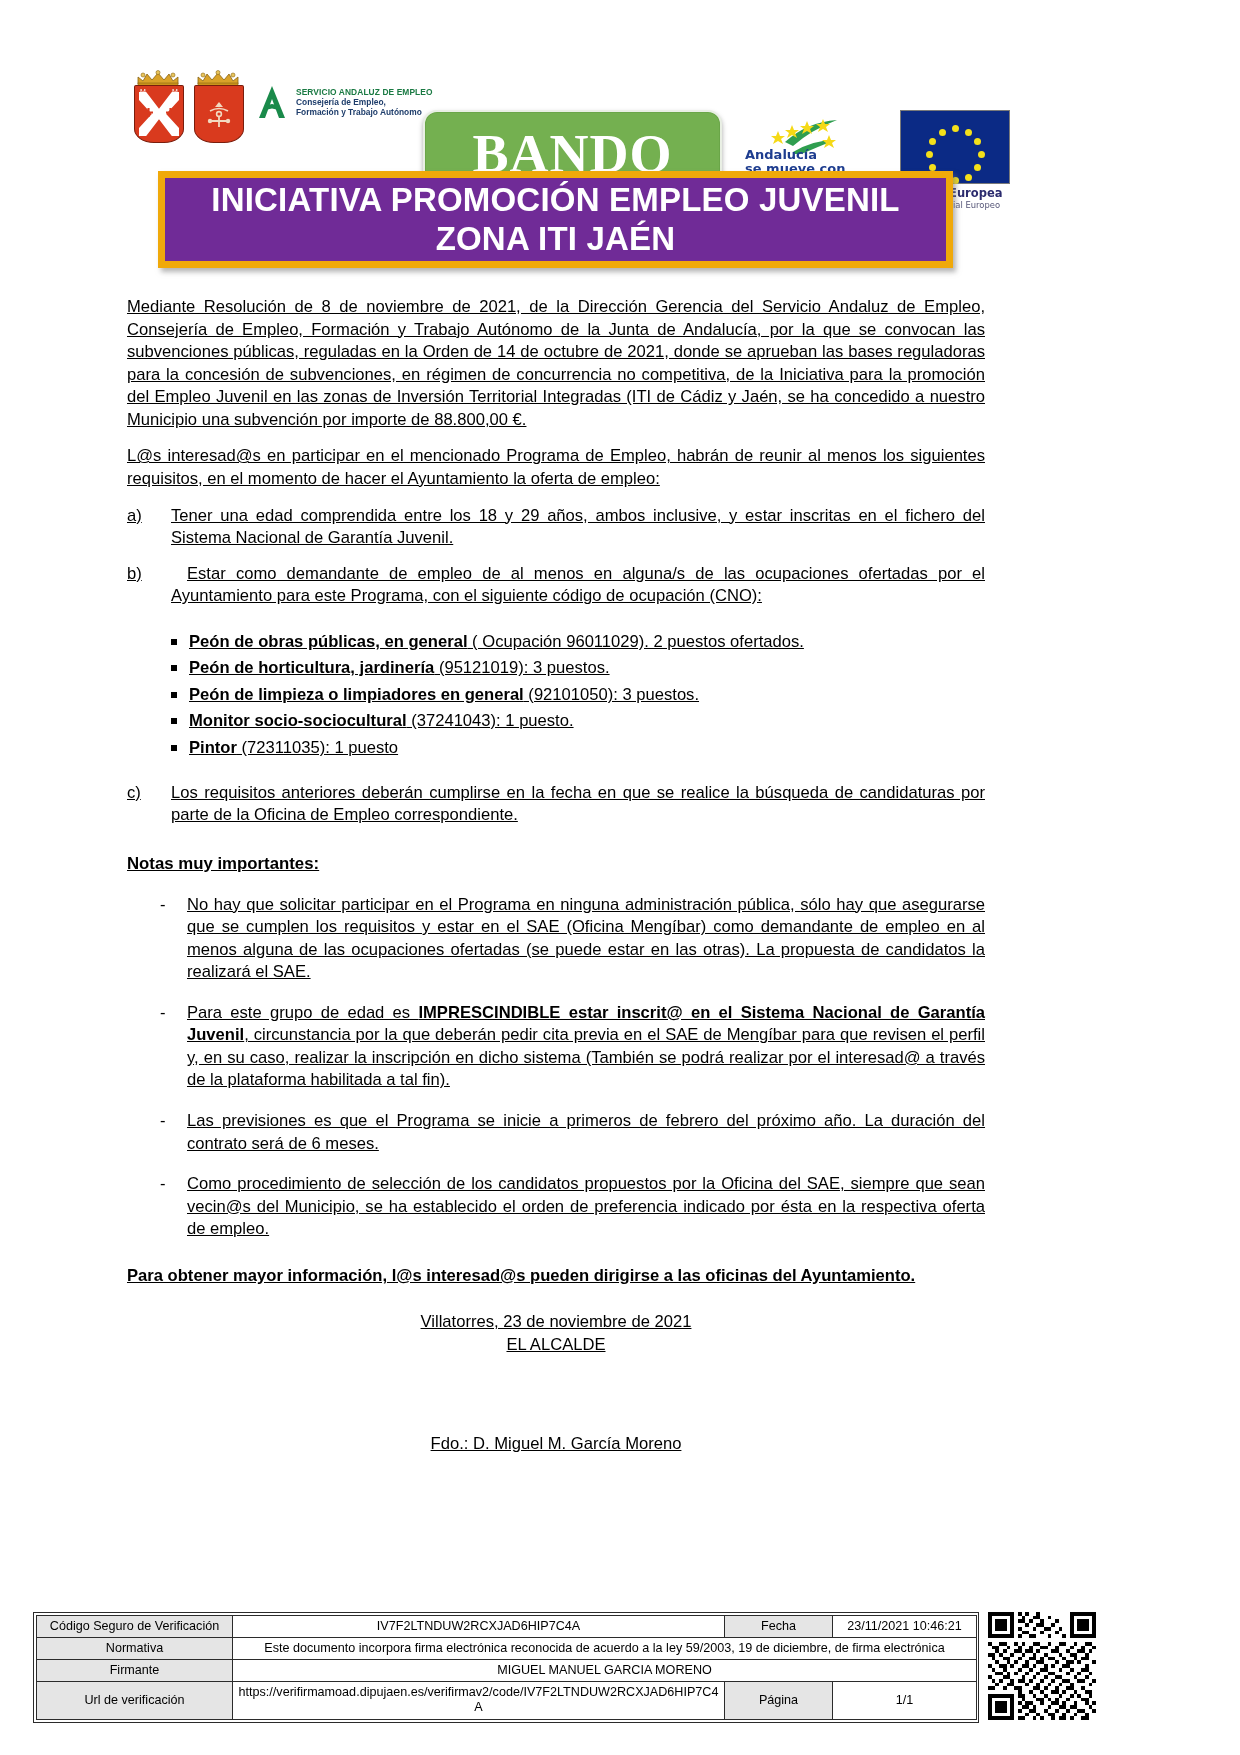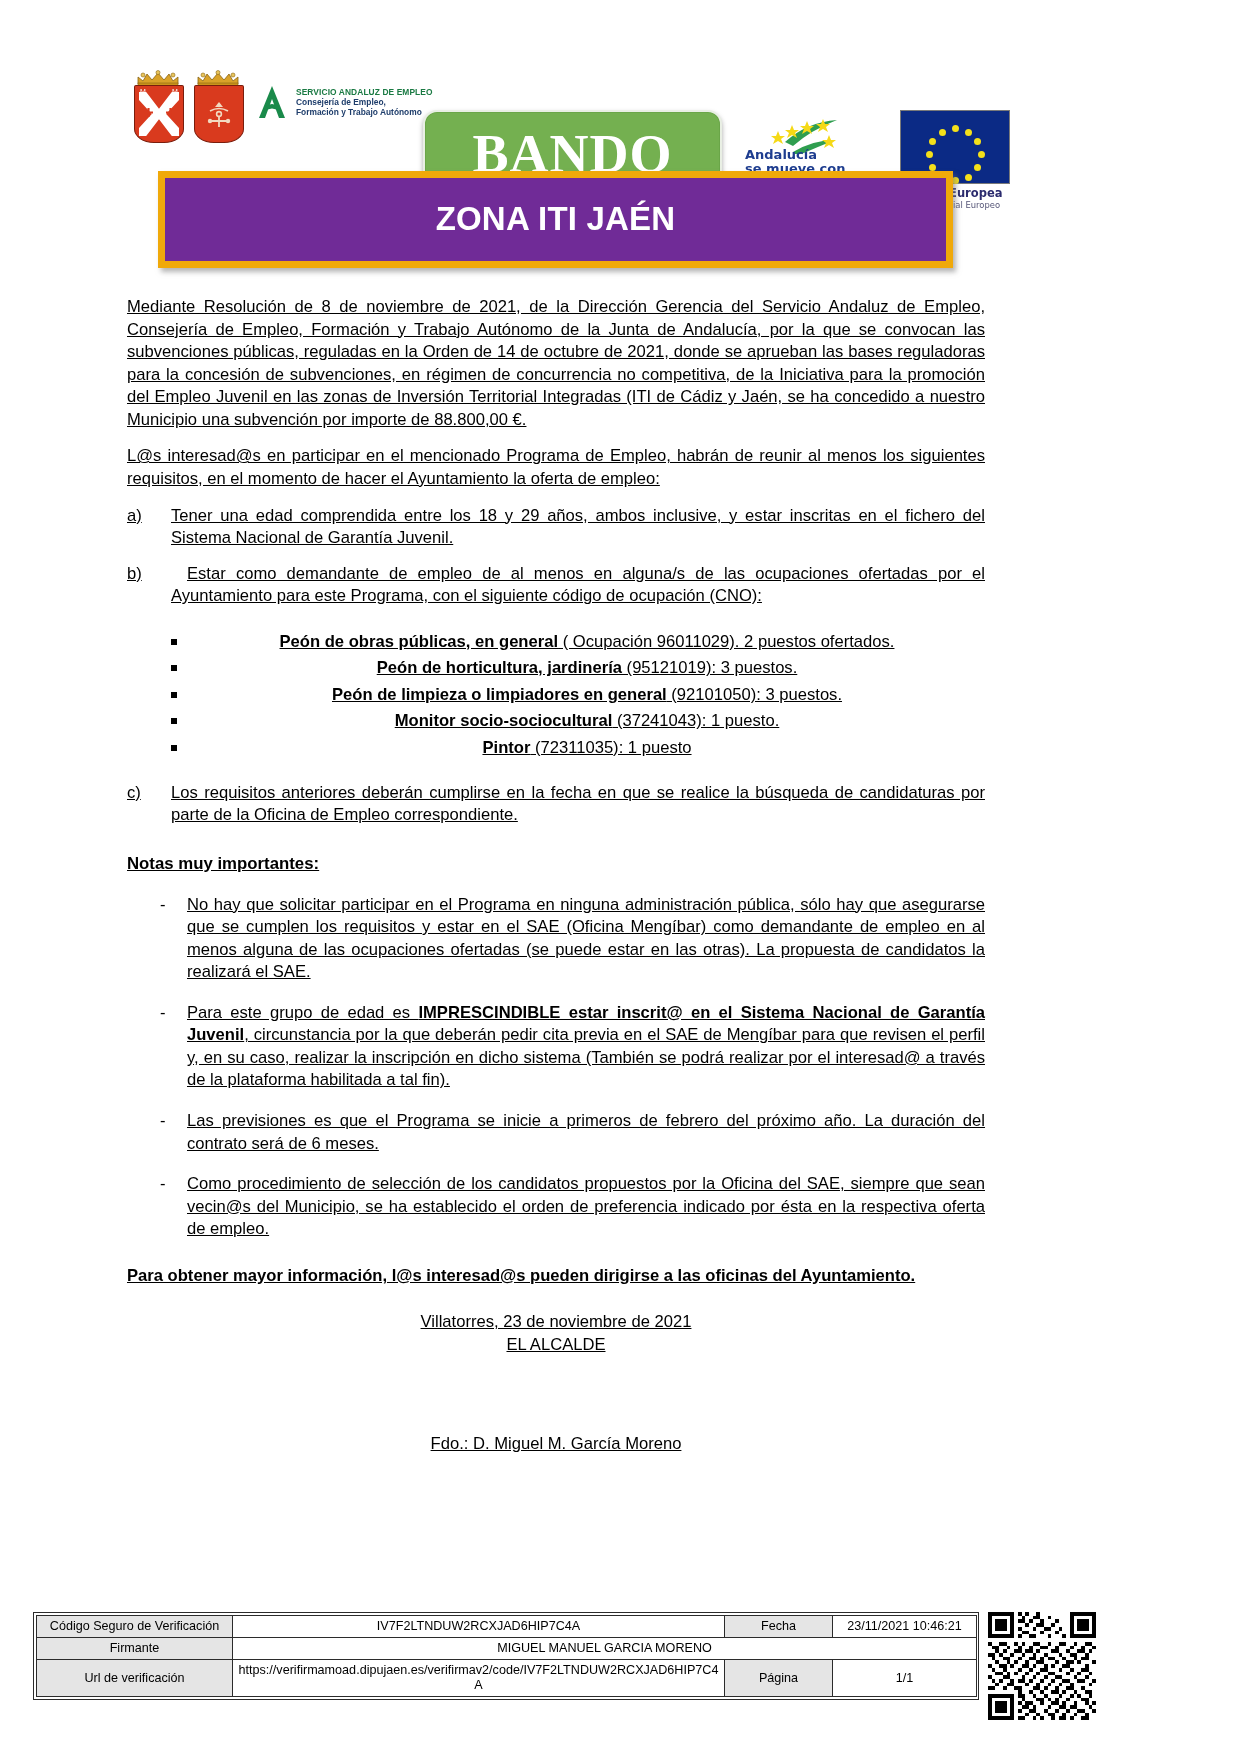--- a/index.html
+++ b/index.html
@@ -251,21 +251,20 @@
 
   ul.occ {
     list-style: none;
     margin: 22px 0 22px 0;
     padding: 0 0 0 62px;
   }
   ul.occ li {
     position: relative;
     margin: 0 0 3px 0;
     line-height: 1.42;
-    text-align: center;
   }
   ul.occ li .sq {
     position: absolute;
     left: -18px;
     top: 9px;
     width: 6px;
     height: 6px;
     background: #000;
   }
   .b { font-weight: bold; }
@@ -449,20 +448,21 @@
         <div class="eu-star" style="left:24.5px; top:40px;"></div>
         <div class="eu-star" style="left:28px; top:27px;"></div>
         <div class="eu-star" style="left:37.5px; top:17.5px;"></div>
       </div>
       <div class="eu-cap">Unión Europea</div>
       <div class="eu-sub">Fondo Social Europeo</div>
     </div>
   </div>
 
   <div class="title-banner">
+    <div class="title-line">INICIATIVA PROMOCIÓN EMPLEO JUVENIL</div>
     <div class="title-line">ZONA ITI JAÉN</div>
   </div>
 
   <div class="content">
 
     <p class="just">Mediante Resolución de 8 de noviembre de 2021, de la Dirección Gerencia del Servicio Andaluz de Empleo, Consejería de Empleo, Formación y Trabajo Autónomo de la Junta de Andalucía, por la que se convocan las subvenciones públicas, reguladas en la Orden de 14 de octubre de 2021, donde se aprueban las bases reguladoras para la concesión de subvenciones, en régimen de concurrencia no competitiva, de la Iniciativa para la promoción del Empleo Juvenil en las zonas de Inversión Territorial Integradas (ITI de Cádiz y Jaén, se ha concedido a nuestro Municipio una subvención por importe de 88.800,00 €.</p>
 
     <p class="just">L@s interesad@s en participar en el mencionado Programa de Empleo, habrán de reunir al menos los siguientes requisitos, en el momento de hacer el Ayuntamiento la oferta de empleo:</p>
 
     <div class="lettered">
@@ -527,20 +527,24 @@
           <col style="width:492px">
           <col style="width:108px">
           <col style="width:144px">
         </colgroup>
         <tbody>
           <tr>
             <td class="lbl">Código Seguro de Verificación</td>
             <td class="val">IV7F2LTNDUW2RCXJAD6HIP7C4A</td>
             <td class="lbl">Fecha</td>
             <td class="val">23/11/2021 10:46:21</td>
+          </tr>
+          <tr>
+            <td class="lbl">Normativa</td>
+            <td class="val" colspan="3">Este documento incorpora firma electrónica reconocida de acuerdo a la ley 59/2003, 19 de diciembre, de firma electrónica</td>
           </tr>
           <tr>
             <td class="lbl">Firmante</td>
             <td class="val" colspan="3">MIGUEL MANUEL GARCIA MORENO</td>
           </tr>
           <tr>
             <td class="lbl">Url de verificación</td>
             <td class="val" style="word-break:break-all;">https://verifirmamoad.dipujaen.es/verifirmav2/code/IV7F2LTNDUW2RCXJAD6HIP7C4A</td>
             <td class="lbl">Página</td>
             <td class="val">1/1</td>

